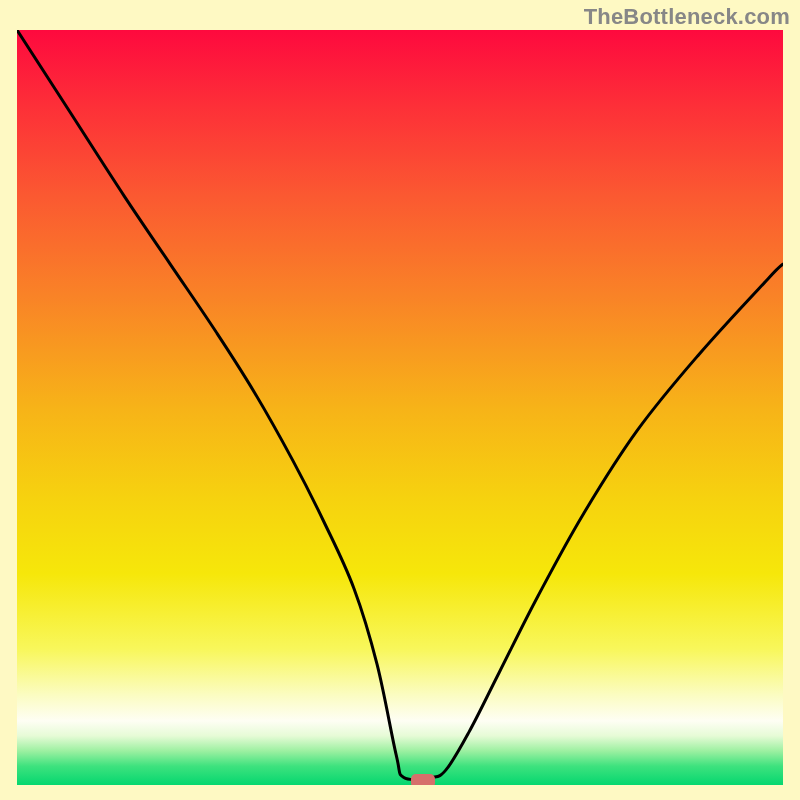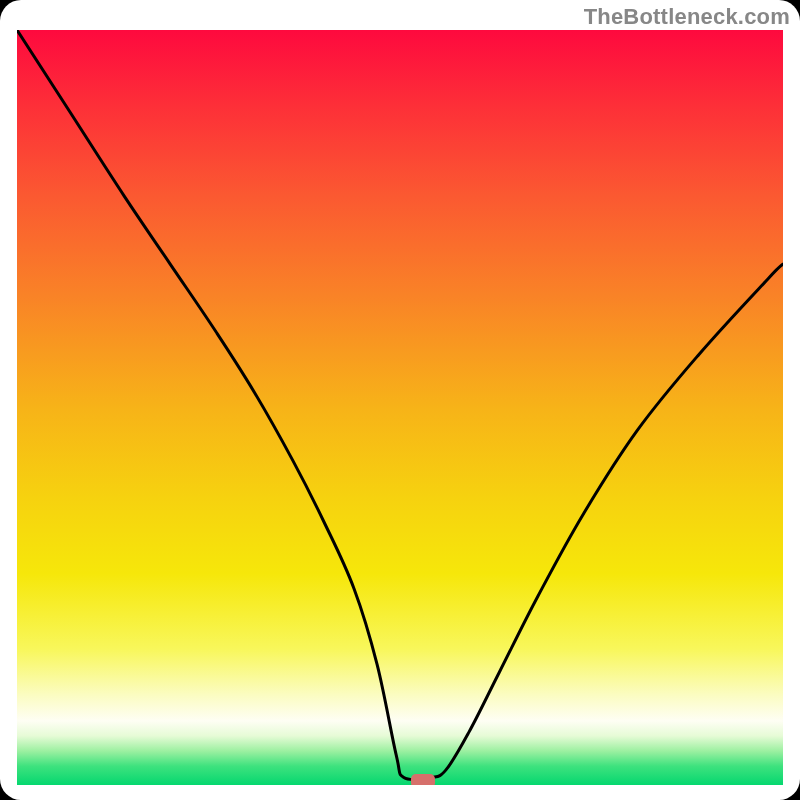--- a/index.html
+++ b/index.html
@@ -7,22 +7,21 @@
     padding: 0;
     width: 800px;
     height: 800px;
     background: #000;
     overflow: hidden;
   }
   .frame {
     position: relative;
     width: 800px;
     height: 800px;
-    background: #ffffff;
-    border-radius: 21px;
+    background: #fef9c3;
   }
   .watermark {
     position: absolute;
     top: 4px;
     right: 10px;
     font-family: Arial, Helvetica, sans-serif;
     font-size: 22px;
     font-weight: 600;
     color: #878787;
     letter-spacing: 0.2px;

